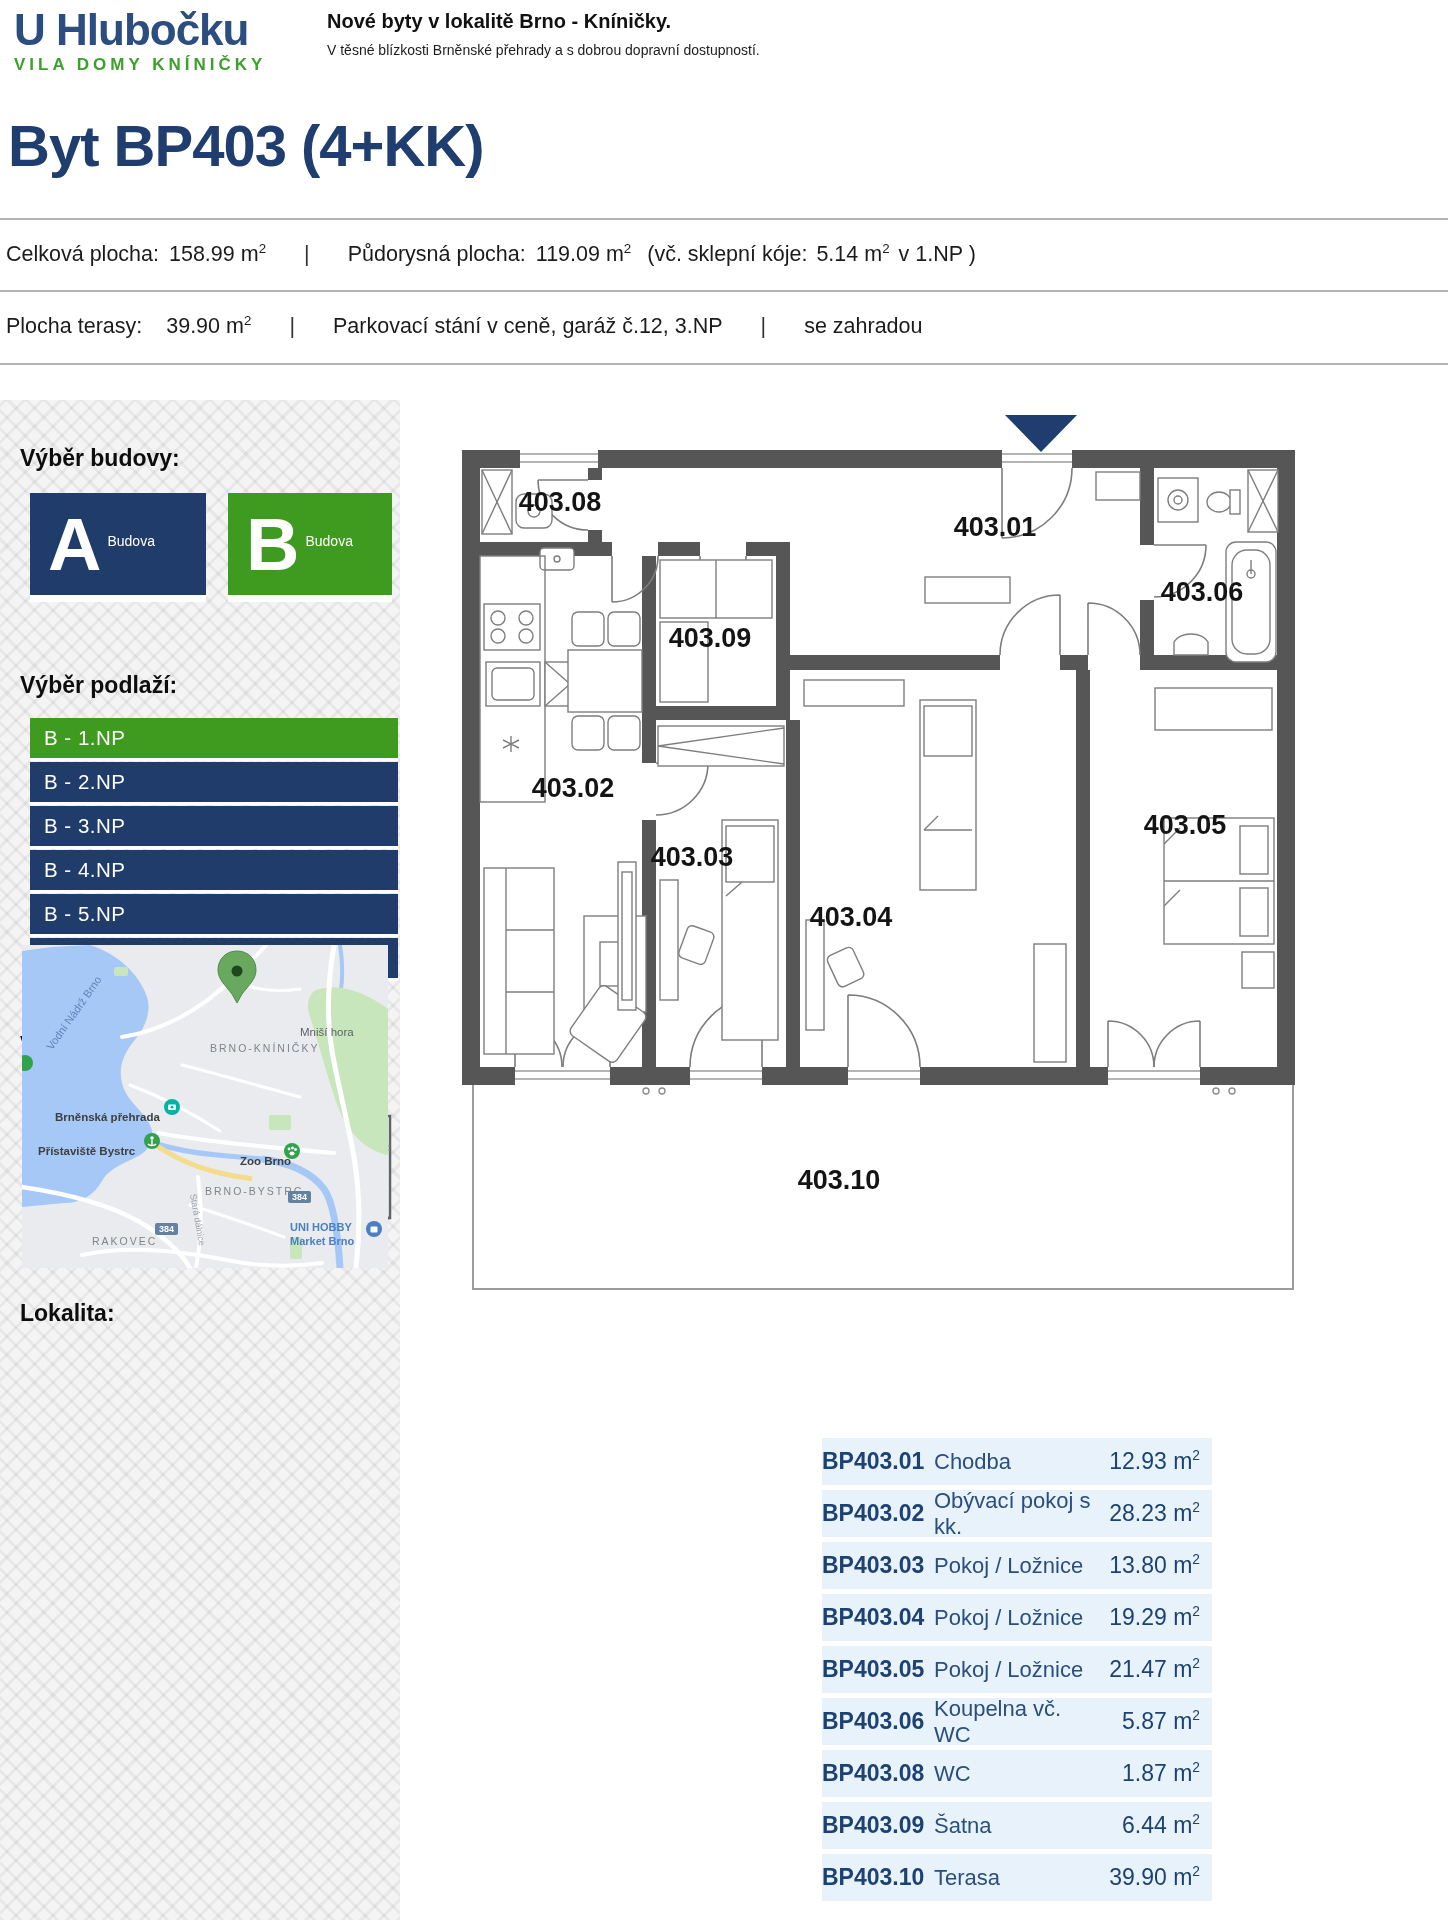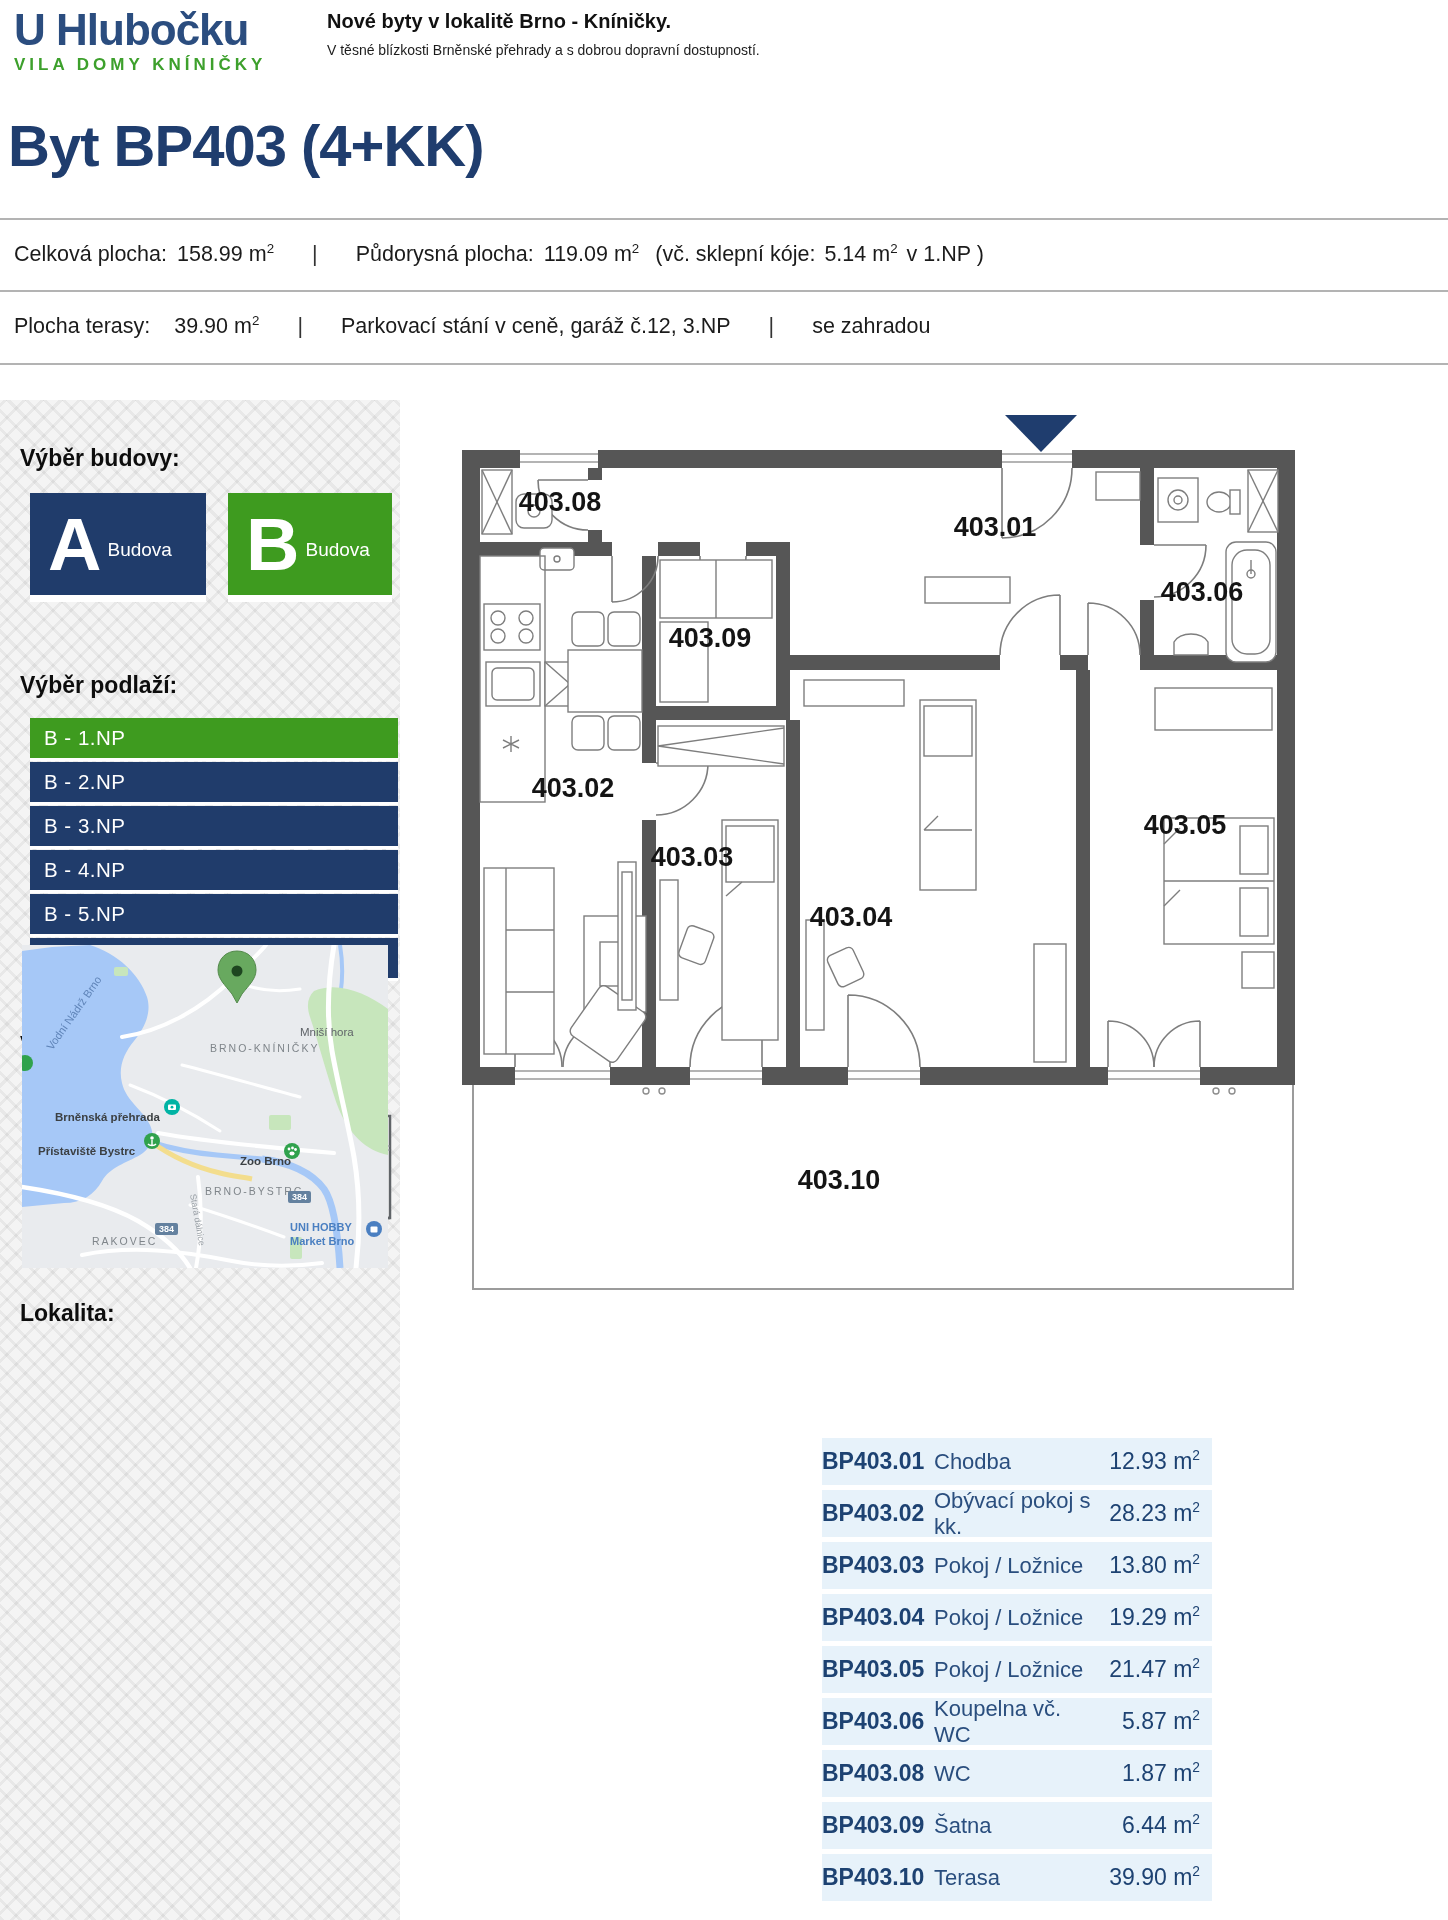--- a/index.html
+++ b/index.html
@@ -9,35 +9,35 @@
 
   
   .logo-main{font-size:44px;font-weight:bold;color:#2b4d7f;letter-spacing:-1px;line-height:1.0;}
   .logo-sub{font-size:17px;font-weight:bold;color:#3da02c;letter-spacing:4px;margin-top:3px;}
   .tag-bold{font-size:20px;font-weight:bold;color:#111;}
   .tag-sub{font-size:14px;color:#1c1c1c;margin-top:9px;}
   .page-title{font-size:58px;font-weight:bold;color:#1f3d6e;letter-spacing:-1px;}
 
   .rule{position:absolute;left:0;width:1448px;height:2px;background:#b3b3b3;}
   .info-row{position:absolute;left:0;width:1448px;height:72px;display:flex;align-items:center;
-            font-size:21.5px;color:#1b1b1b;padding-left:14px;box-sizing:border-box;}
+            font-size:21.5px;color:#1b1b1b;padding-left:6px;box-sizing:border-box;}
   .info-row .sep{margin:0 38px;color:#333;}
   .info-row .lbl{margin-right:10px;}
   .u sup{font-size:62%;vertical-align:super;}
 
   
   .sidebar{position:absolute;left:0;top:400px;width:400px;height:1520px;
            background-color:#f4f4f4;
            background-image:repeating-linear-gradient(45deg, rgba(0,0,0,0.05) 0 3px, transparent 3px 13px),
                             repeating-linear-gradient(-45deg, rgba(0,0,0,0.05) 0 3px, transparent 3px 13px);}
   .side-h{position:absolute;left:20px;font-weight:bold;font-size:23px;color:#0d0d0d;}
   .bbtn{position:absolute;height:102px;display:flex;align-items:flex-start;box-sizing:border-box;
         padding:18px 10px 0 18px;cursor:pointer;box-shadow:0 7px 0 #ffffff;}
   .bbtn .big{font-size:74px;font-weight:bold;color:#fff;line-height:0.92;}
-  .bbtn .sm{font-size:19px;color:#fff;margin:28px 0 0 6px;}
+  .bbtn .sm{font-size:14px;color:#fff;margin:22px 0 0 6px;}
   .floor-btn{width:368px;height:40px;margin-bottom:4px;background:#203c6b;color:#fff;
              display:flex;align-items:center;padding-left:14px;box-sizing:border-box;
              font-size:20.5px;letter-spacing:0.5px;cursor:pointer;box-shadow:0 3px 0 #ffffff;}
   .floor-btn.selected{background:#3e9b1f;}
 
   
   .map-wrap{position:absolute;left:22px;top:945px;width:366px;height:323px;background:#e9ebee;overflow:hidden;}
   .map-label{position:absolute;white-space:nowrap;transform-origin:left top;}
   .ml-water{color:#5f84b8;font-size:11px;}
   .ml-district{color:#7f858a;font-size:10.5px;letter-spacing:2px;}

